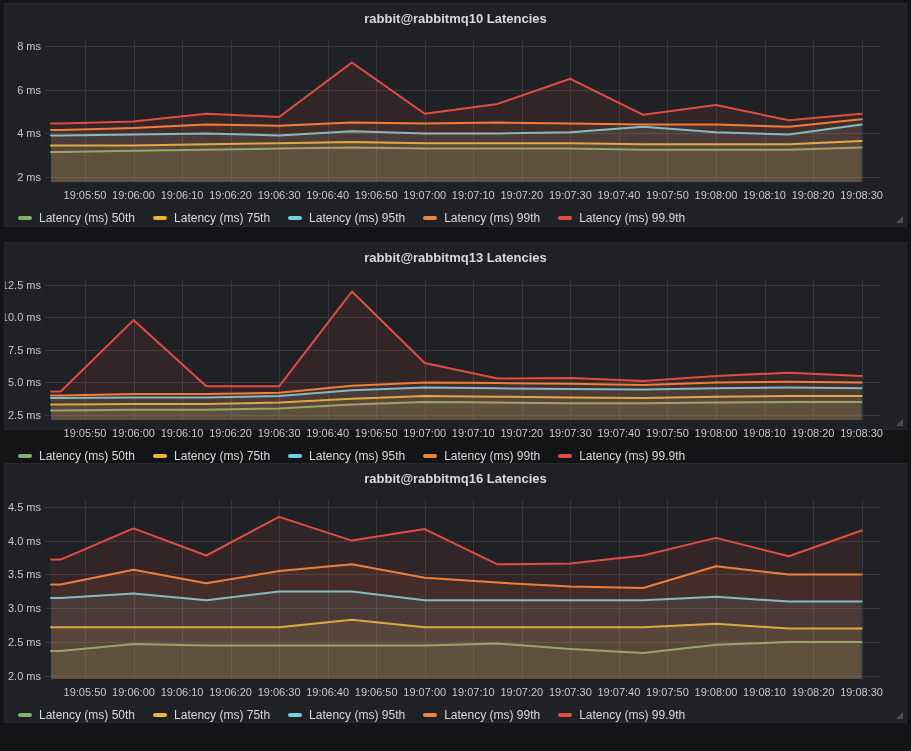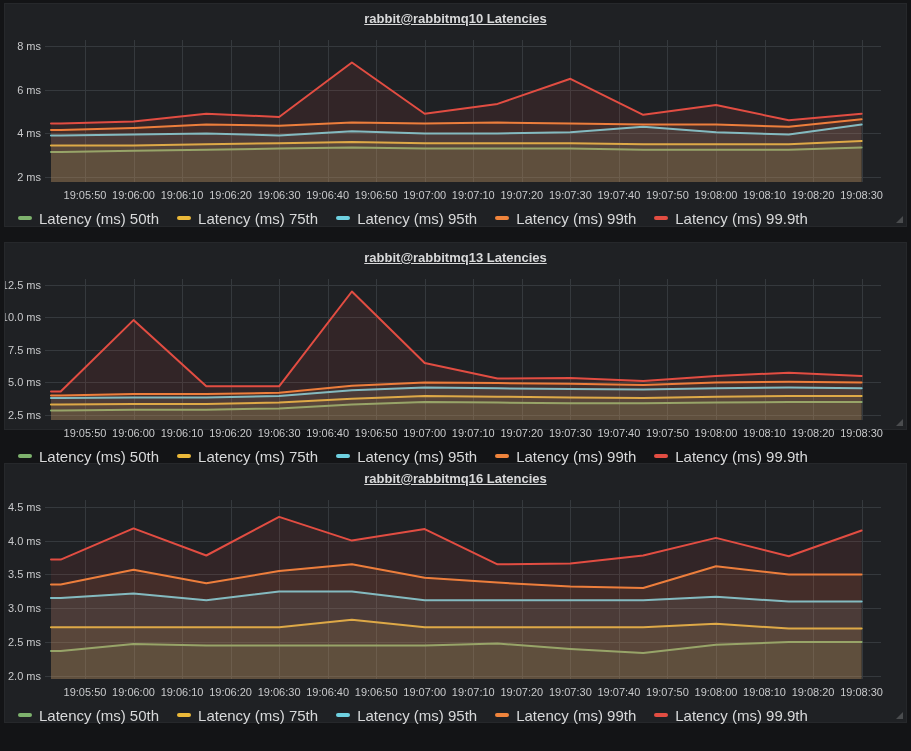--- a/index.html
+++ b/index.html
@@ -23,38 +23,37 @@
   .panel-title {
     position: absolute;
     top: 7px; left: 0;
     width: 100%;
     text-align: center;
     font-size: 13px;
     font-weight: bold;
     color: #d8d9da;
     cursor: pointer;
     z-index: 3;
-    text-decoration: underline;
   }
   .plot { position: absolute; inset: 0; }
   .plot svg { position: absolute; top: 0; left: 0; }
   .legend {
     position: absolute;
     left: 13px;
     display: flex;
     align-items: center;
     gap: 18px;
     height: 14px;
     z-index: 3;
   }
   .legend-item {
     display: flex;
     align-items: center;
     gap: 7px;
-    font-size: 15px;
+    font-size: 12px;
     color: #d8d9da;
     cursor: pointer;
     white-space: nowrap;
   }
   .legend-swatch { width: 14px; height: 4px; border-radius: 2px; flex: none; }
   .resize-handle {
     position: absolute;
     right: 3px; bottom: 3px;
     width: 0; height: 0;
     border-bottom: 7px solid #4a4c4e;

